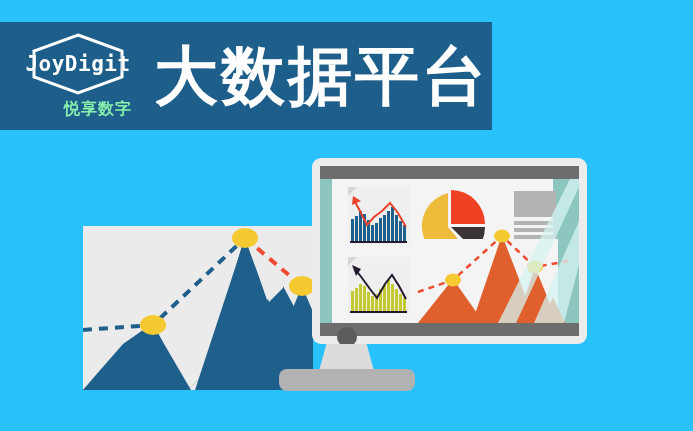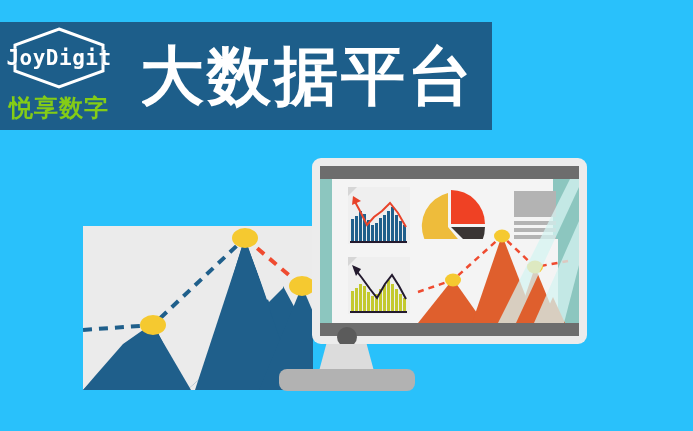--- a/index.html
+++ b/index.html
@@ -12,34 +12,34 @@
   }
   #stage{position:relative;width:693px;height:431px;overflow:hidden;background:#29c1fb;}
 
   
   .header-band{
     position:absolute;left:0;top:22px;width:492px;height:108px;
     background:#1d5e8a;
     display:flex;align-items:center;
   }
   .logo-block{
-    position:relative;width:118px;height:96px;
-    display:flex;flex-direction:column;align-items:center;justify-content:center;
+    position:relative;width:118px;height:96px;margin-left:14px;
+    display:flex;flex-direction:column;align-items:flex-end;justify-content:center;
   }
   .hexwrap{position:relative;width:108px;height:62px;display:flex;align-items:center;justify-content:center;}
   .hexwrap svg{position:absolute;left:50%;top:50%;transform:translate(-50%,-50%);}
   .logo-word{
     position:relative;z-index:2;
     color:#ffffff;font-weight:bold;font-size:21px;letter-spacing:0.5px;
     font-family:"DejaVu Sans Mono","Liberation Mono",monospace;
     text-shadow:0 0 1px #1d5e8a;
     white-space:nowrap;
   }
   .logo-cn{
-    color:#84cc16;font-weight:bold;font-size:24px;letter-spacing:1px;
+    color:#86efac;font-weight:bold;font-size:16px;letter-spacing:1px;
     margin-top:4px;white-space:nowrap;
   }
   .head-title{
     color:#ffffff;font-weight:bold;font-size:64px;letter-spacing:3px;
     margin-left:22px;white-space:nowrap;
     line-height:1;
   }
 
   
   .left-panel{

